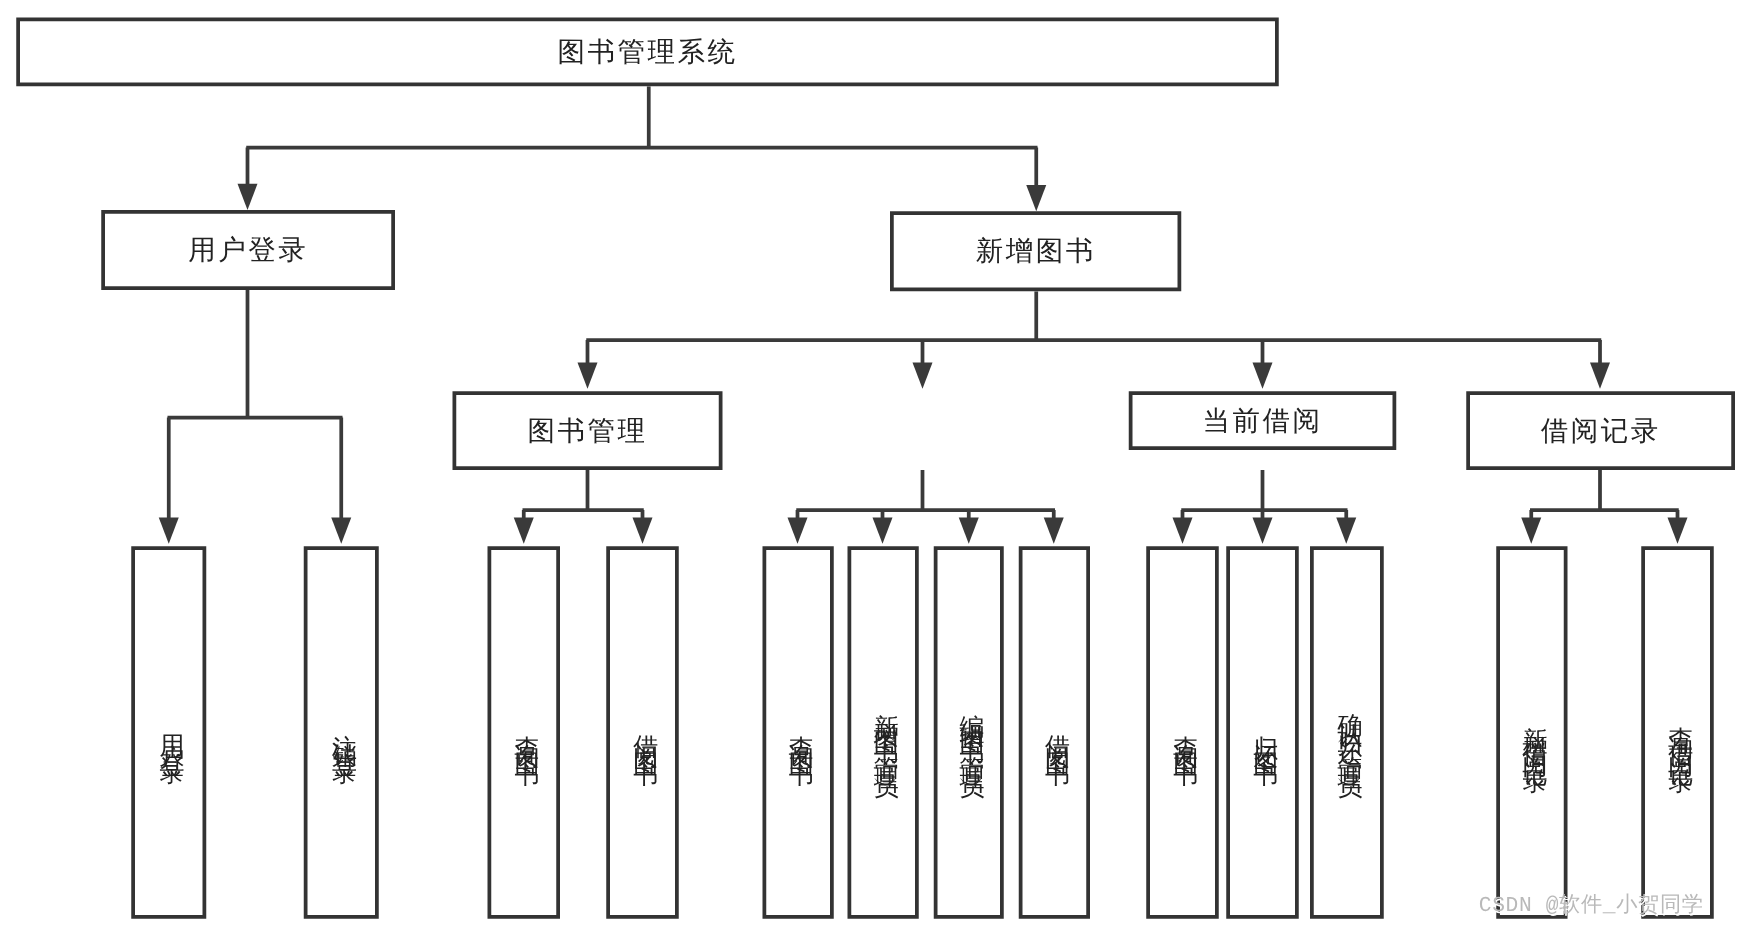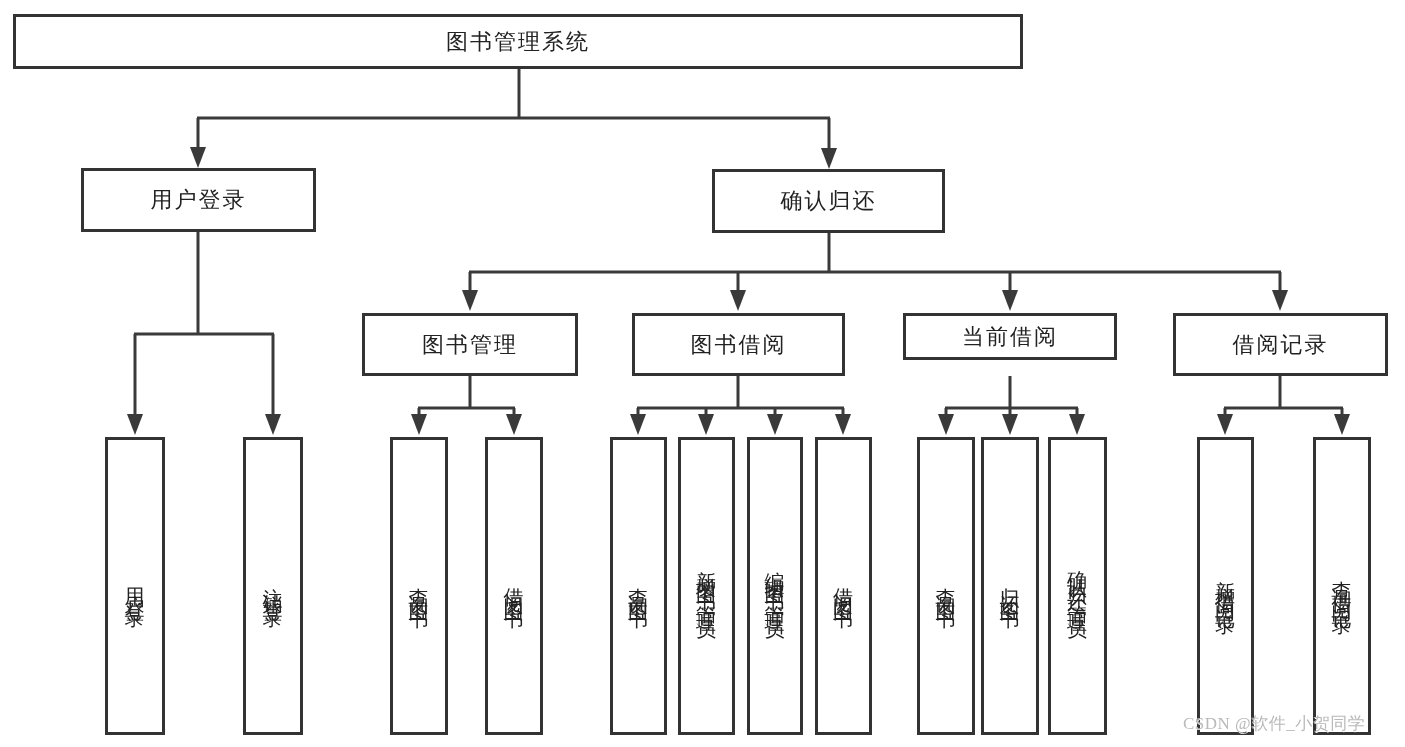--- a/index.html
+++ b/index.html
@@ -7,21 +7,21 @@
     --border:#333333;
     --text:#222222;
     --bg:#ffffff;
     --watermark:#b9b9b9;
   }
   html,body{margin:0;padding:0;background:#fff;}
   .canvas{
     position:relative;
     width:1405px;height:747px;
     background:var(--bg);
-    font-family:Liberation Serif, serif;
+    font-family:Liberation Mono, monospace;
     overflow:hidden;
   }
   svg.connectors{position:absolute;left:0;top:0;z-index:0;}
   svg.connectors line{stroke:var(--line);stroke-width:3;}
   svg.connectors polygon{fill:var(--line);stroke:none;}
   .node{
     position:absolute;
     box-sizing:border-box;
     border:3px solid var(--border);
     background:var(--bg);
@@ -122,24 +122,23 @@
     <line x1="1224" y1="408" x2="1343" y2="408"></line>
     <line x1="1225" y1="408" x2="1225" y2="418"></line>
     <polygon points="1217,414 1233,414 1225,435"></polygon>
     <line x1="1342" y1="408" x2="1342" y2="418"></line>
     <polygon points="1334,414 1350,414 1342,435"></polygon>
   </svg>
 
   <div class="node" style="left:13px;top:14px;width:1010px;height:55px;">图书管理系统</div>
 
   <div class="node" style="left:81px;top:168px;width:235px;height:64px;">用户登录</div>
-  <div class="node" style="left:712px;top:169px;width:233px;height:64px;">确认归还</div>
+  <div class="node" style="left:712px;top:169px;width:233px;height:64px;">新增图书</div>
 
   <div class="node" style="left:362px;top:313px;width:216px;height:63px;">图书管理</div>
-  <div class="node" style="left:632px;top:313px;width:213px;height:63px;">图书借阅</div>
   <div class="node" style="left:903px;top:313px;width:214px;height:47px;">当前借阅</div>
   <div class="node" style="left:1173px;top:313px;width:215px;height:63px;">借阅记录</div>
 
   <div class="leaf" style="left:105px;width:60px;">
     <span class="vtext">用户登录</span>
   </div>
   <div class="leaf" style="left:243px;width:60px;">
     <span class="vtext">注销登录</span>
   </div>
 

